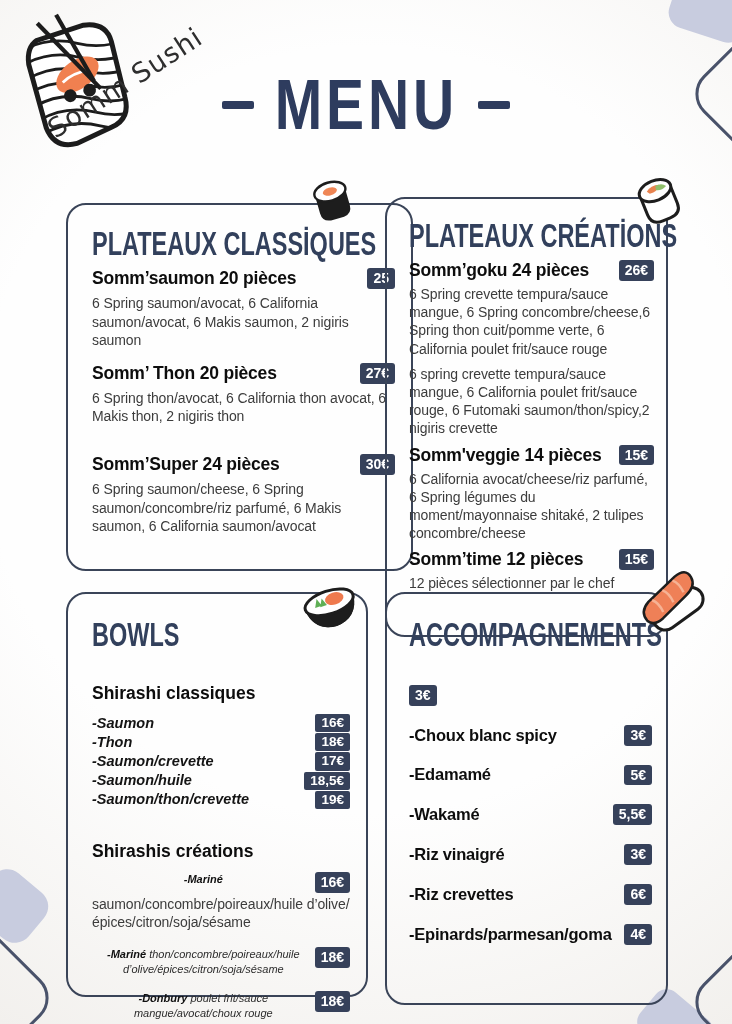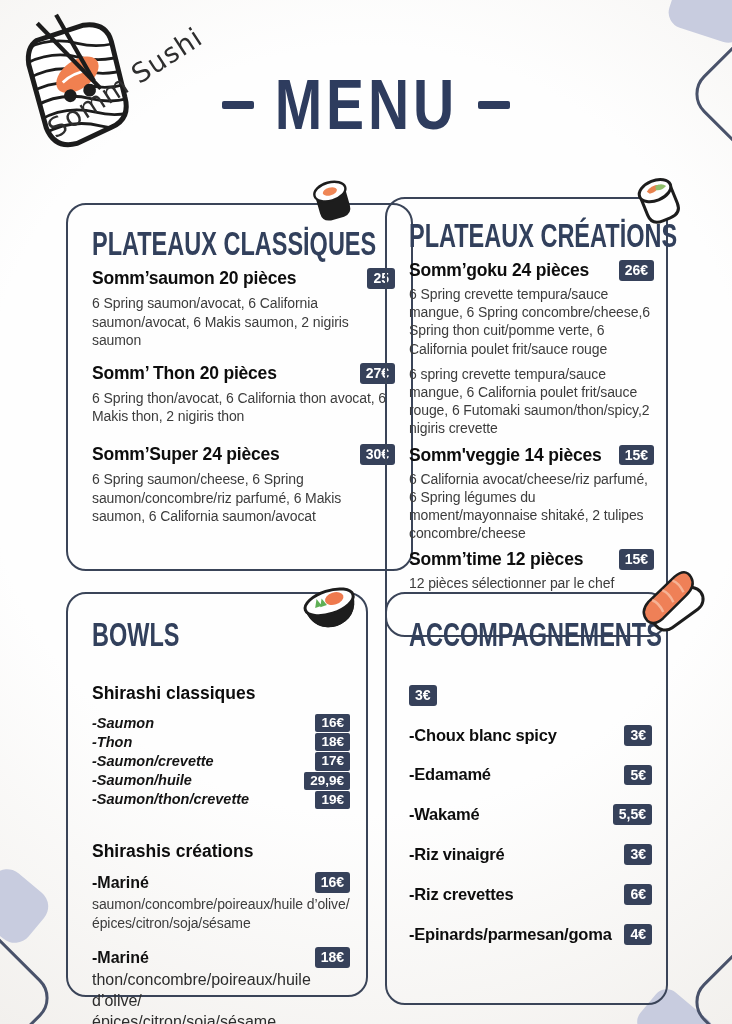--- a/index.html
+++ b/index.html
@@ -66,21 +66,21 @@
   }
   .box2 .item{ margin-bottom:7px; }
   .box2 .desc{ margin-top:4px; line-height:1.3; }
   
   .group-title{ font-size:17.5px; font-weight:700; color:#0d0d0d; margin:14px 0 10px 0; }
   .bowl-row{ display:flex; align-items:center; justify-content:space-between; margin-bottom:1px; }
   .bowl-label{ font-size:14.5px; font-weight:700; font-style:italic; color:#141414; line-height:1.18; }
   .bowl-row .badge{ font-size:13.5px; padding:1px 6px; border-radius:2px; }
   .crea-item{ margin-bottom:15px; }
   .crea-line{ display:flex; align-items:flex-start; }
-  .crea-text{ flex:1; font-size:16px; color:#2c2c2c; line-height:1.33; }
+  .crea-text{ flex:1; font-style:italic; font-size:11px; color:#2c2c2c; line-height:1.33;text-align:center; }
   .crea-text b{ font-weight:700; color:#101010; }
   .crea-item .desc{ margin-top:2px; }
   
   .acc-row{ display:flex; align-items:center; justify-content:space-between; margin:0 0 19px 0; }
   .acc-label{ font-size:16.5px; font-weight:700; color:#0d0d0d; letter-spacing:-0.2px; }
   .acc-row .badge{ font-size:14px; }
   
   .corner-icon{ position:absolute; }
   .ic-maki-black{ left:303px; top:170px; width:58px; height:58px; }
   .ic-maki-white{ left:626px; top:166px; width:64px; height:64px; }
@@ -146,21 +146,21 @@
     </div>
 
     <div class="item">
       <div class="item-line">
         <span class="item-name">Somm’ Thon 20 pièces</span>
         <span class="badge">27€</span>
       </div>
       <p class="desc">6 Spring thon/avocat, 6 California thon avocat, 6 Makis thon, 2 nigiris thon</p>
     </div>
 
-    <div class="item" style="margin-top:18px;">
+    <div class="item" style="margin-top:28px;">
       <div class="item-line">
         <span class="item-name">Somm’Super 24 pièces</span>
         <span class="badge">30€</span>
       </div>
       <p class="desc">6 Spring saumon/cheese, 6 Spring saumon/concombre/riz parfumé, 6 Makis saumon, 6 California saumon/avocat</p>
     </div>
   </div>
 
   <div class="card box2">
     <div class="card-heading">PLATEAUX CRÉATİONS</div>
@@ -206,21 +206,21 @@
     <div class="bowl-row">
       <span class="bowl-label">-Thon</span>
       <span class="badge">18€</span>
     </div>
     <div class="bowl-row">
       <span class="bowl-label">-Saumon/crevette</span>
       <span class="badge">17€</span>
     </div>
     <div class="bowl-row">
       <span class="bowl-label">-Saumon/huile</span>
-      <span class="badge">29,9€</span>
+      <span class="badge">18,5€</span>
     </div>
     <div class="bowl-row">
       <span class="bowl-label">-Saumon/thon/crevette</span>
       <span class="badge">19€</span>
     </div>
 
     <div class="group-title" style="margin-top:32px;">Shirashis créations</div>
 
     <div class="crea-item">
       <div class="crea-line">

